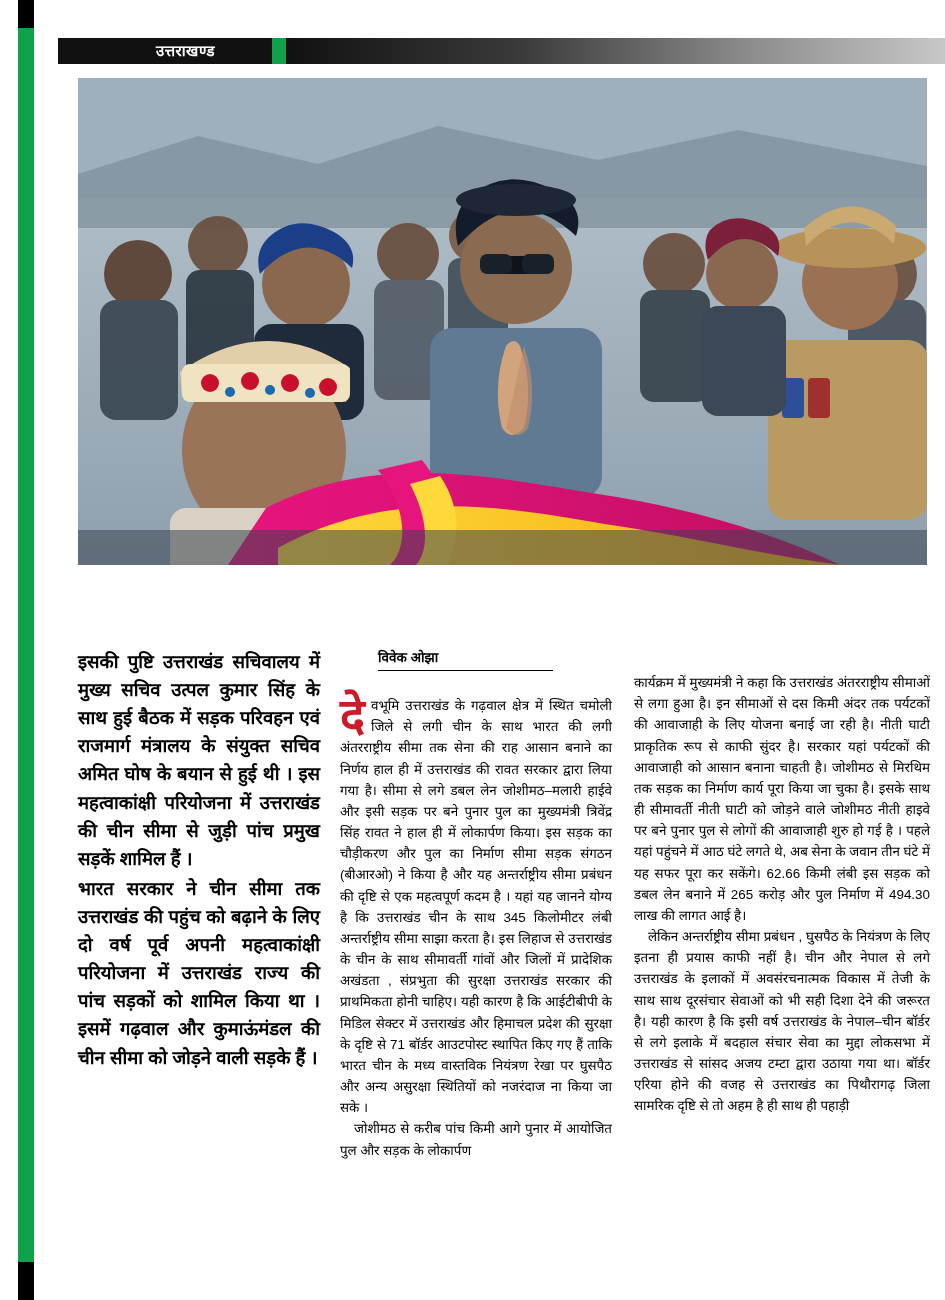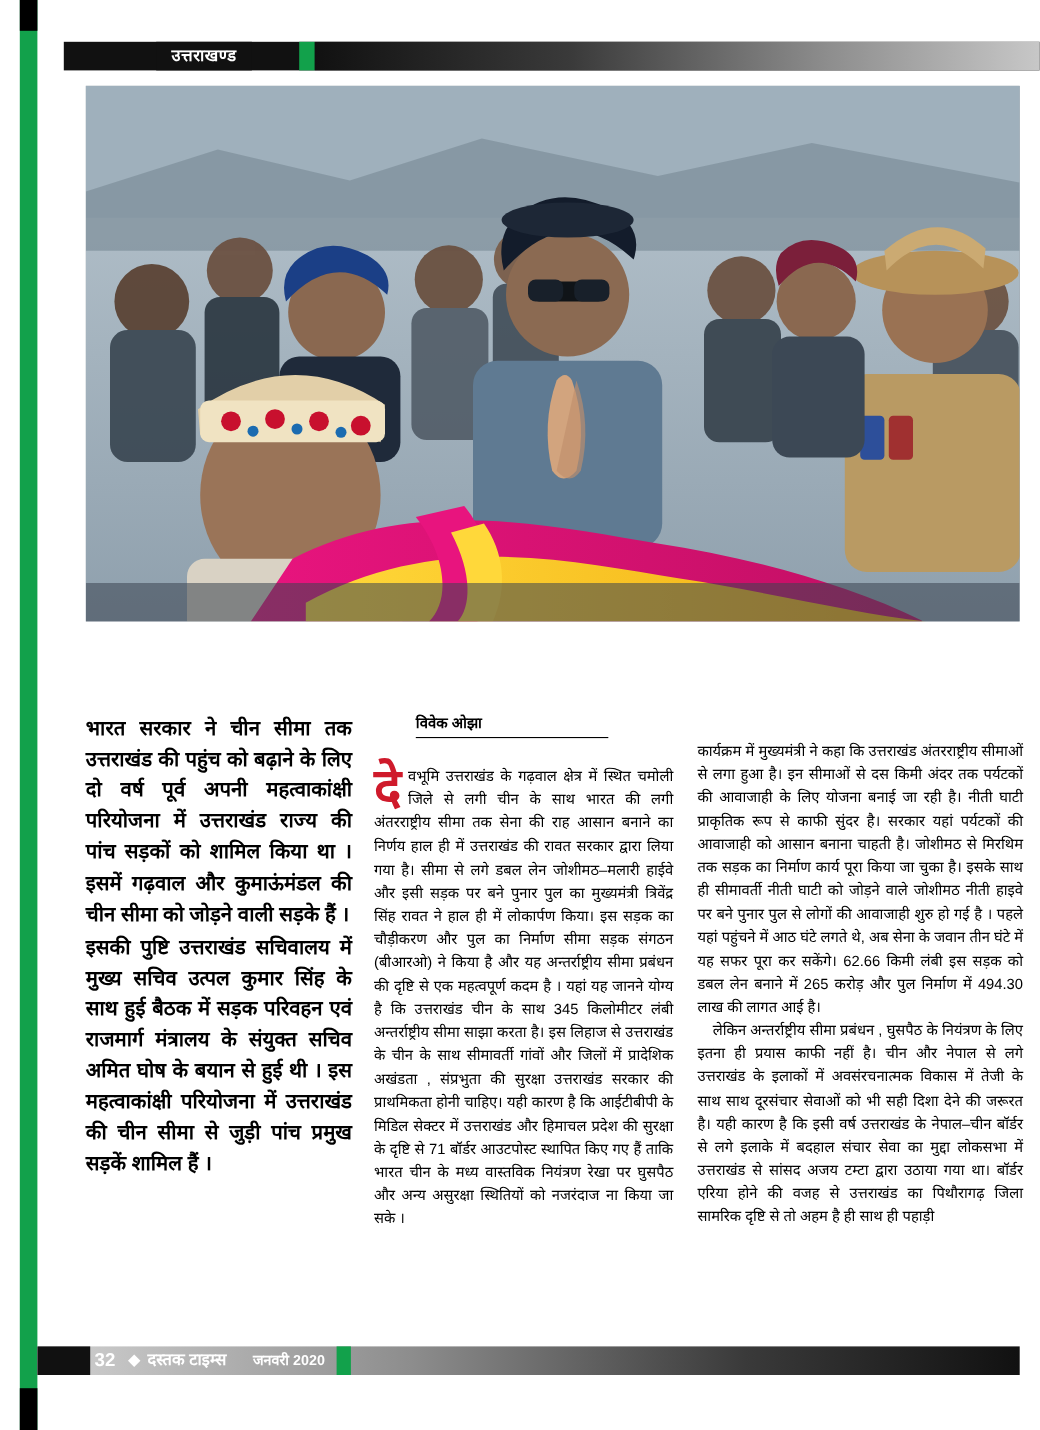--- a/index.html
+++ b/index.html
@@ -330,43 +330,35 @@
       </g>
 
       <rect x="0" y="452" width="849" height="35" fill="#3a4450" opacity="0.55"></rect>
     </svg>
   </div>
 
 
   <div class="cols">
 
     <div class="col col-1">
+      <p>इसकी पुष्टि उत्तराखंड सचिवालय में मुख्य सचिव उत्पल कुमार सिंह के साथ हुई बैठक में सड़क परिवहन एवं राजमार्ग मंत्रालय के संयुक्त सचिव अमित घोष के बयान से हुई थी । इस महत्वाकांक्षी परियोजना में उत्तराखंड की चीन सीमा से जुड़ी पांच प्रमुख सड़कें शामिल हैं ।</p>
       <p>भारत सरकार ने चीन सीमा तक उत्तराखंड की पहुंच को बढ़ाने के लिए दो वर्ष पूर्व अपनी महत्वाकांक्षी परियोजना में उत्तराखंड राज्य की पांच सड़कों को शामिल किया था । इसमें गढ़वाल और कुमाऊंमंडल की चीन सीमा को जोड़ने वाली सड़के हैं ।</p>
-      <p>इसकी पुष्टि उत्तराखंड सचिवालय में मुख्य सचिव उत्पल कुमार सिंह के साथ हुई बैठक में सड़क परिवहन एवं राजमार्ग मंत्रालय के संयुक्त सचिव अमित घोष के बयान से हुई थी । इस महत्वाकांक्षी परियोजना में उत्तराखंड की चीन सीमा से जुड़ी पांच प्रमुख सड़कें शामिल हैं ।</p>
     </div>
 
     <div class="col col-2">
       <div class="byline">विवेक ओझा</div>
       <div class="body-text">
         <p class="first"><span class="dropcap">दे</span><span>वभूमि उत्तराखंड के गढ़वाल क्षेत्र में स्थित चमोली जिले से लगी चीन के साथ भारत की लगी अंतरराष्ट्रीय सीमा तक सेना की राह आसान बनाने का निर्णय हाल ही में उत्तराखंड की रावत सरकार द्वारा लिया गया है। सीमा से लगे डबल लेन जोशीमठ–मलारी हाईवे और इसी सड़क पर बने पुनार पुल का मुख्यमंत्री त्रिवेंद्र सिंह रावत ने हाल ही में लोकार्पण किया। इस सड़क का चौड़ीकरण और पुल का निर्माण सीमा सड़क संगठन (बीआरओ) ने किया है और यह अन्तर्राष्ट्रीय सीमा प्रबंधन की दृष्टि से एक महत्वपूर्ण कदम है । यहां यह जानने योग्य है कि उत्तराखंड चीन के साथ 345 किलोमीटर लंबी अन्तर्राष्ट्रीय सीमा साझा करता है। इस लिहाज से उत्तराखंड के चीन के साथ सीमावर्ती गांवों और जिलों में प्रादेशिक अखंडता , संप्रभुता की सुरक्षा उत्तराखंड सरकार की प्राथमिकता होनी चाहिए। यही कारण है कि आईटीबीपी के मिडिल सेक्टर में उत्तराखंड और हिमाचल प्रदेश की सुरक्षा के दृष्टि से 71 बॉर्डर आउटपोस्ट स्थापित किए गए हैं ताकि भारत चीन के मध्य वास्तविक नियंत्रण रेखा पर घुसपैठ और अन्य असुरक्षा स्थितियों को नजरंदाज ना किया जा सके ।</span></p>
+        <p>जोशीमठ से करीब पांच किमी आगे पुनार में आयोजित पुल और सड़क के लोकार्पण</p>
       </div>
     </div>
 
     <div class="col col-3">
       <div class="body-text">
         <p class="first">कार्यक्रम में मुख्यमंत्री ने कहा कि उत्तराखंड अंतरराष्ट्रीय सीमाओं से लगा हुआ है। इन सीमाओं से दस किमी अंदर तक पर्यटकों की आवाजाही के लिए योजना बनाई जा रही है। नीती घाटी प्राकृतिक रूप से काफी सुंदर है। सरकार यहां पर्यटकों की आवाजाही को आसान बनाना चाहती है। जोशीमठ से मिरथिम तक सड़क का निर्माण कार्य पूरा किया जा चुका है। इसके साथ ही सीमावर्ती नीती घाटी को जोड़ने वाले जोशीमठ नीती हाइवे पर बने पुनार पुल से लोगों की आवाजाही शुरु हो गई है । पहले यहां पहुंचने में आठ घंटे लगते थे, अब सेना के जवान तीन घंटे में यह सफर पूरा कर सकेंगे। 62.66 किमी लंबी इस सड़क को डबल लेन बनाने में 265 करोड़ और पुल निर्माण में 494.30 लाख की लागत आई है।</p>
         <p>लेकिन अन्तर्राष्ट्रीय सीमा प्रबंधन , घुसपैठ के नियंत्रण के लिए इतना ही प्रयास काफी नहीं है। चीन और नेपाल से लगे उत्तराखंड के इलाकों में अवसंरचनात्मक विकास में तेजी के साथ साथ दूरसंचार सेवाओं को भी सही दिशा देने की जरूरत है। यही कारण है कि इसी वर्ष उत्तराखंड के नेपाल–चीन बॉर्डर से लगे इलाके में बदहाल संचार सेवा का मुद्दा लोकसभा में उत्तराखंड से सांसद अजय टम्टा द्वारा उठाया गया था। बॉर्डर एरिया होने की वजह से उत्तराखंड का पिथौरागढ़ जिला सामरिक दृष्टि से तो अहम है ही साथ ही पहाड़ी</p>
       </div>
     </div>
 
   </div>
 
-  <div class="footer">
-    <div class="footer-grad"></div>
-    <div class="footer-left-black"></div>
-    <div class="footer-page">32</div>
-    <div class="footer-diamond"></div>
-    <div class="footer-brand">दस्तक टाइम्स</div>
-    <div class="footer-date">जनवरी 2020</div>
-    <div class="footer-green"></div>
-  </div>
 
 </div>
 
 </body></html>

